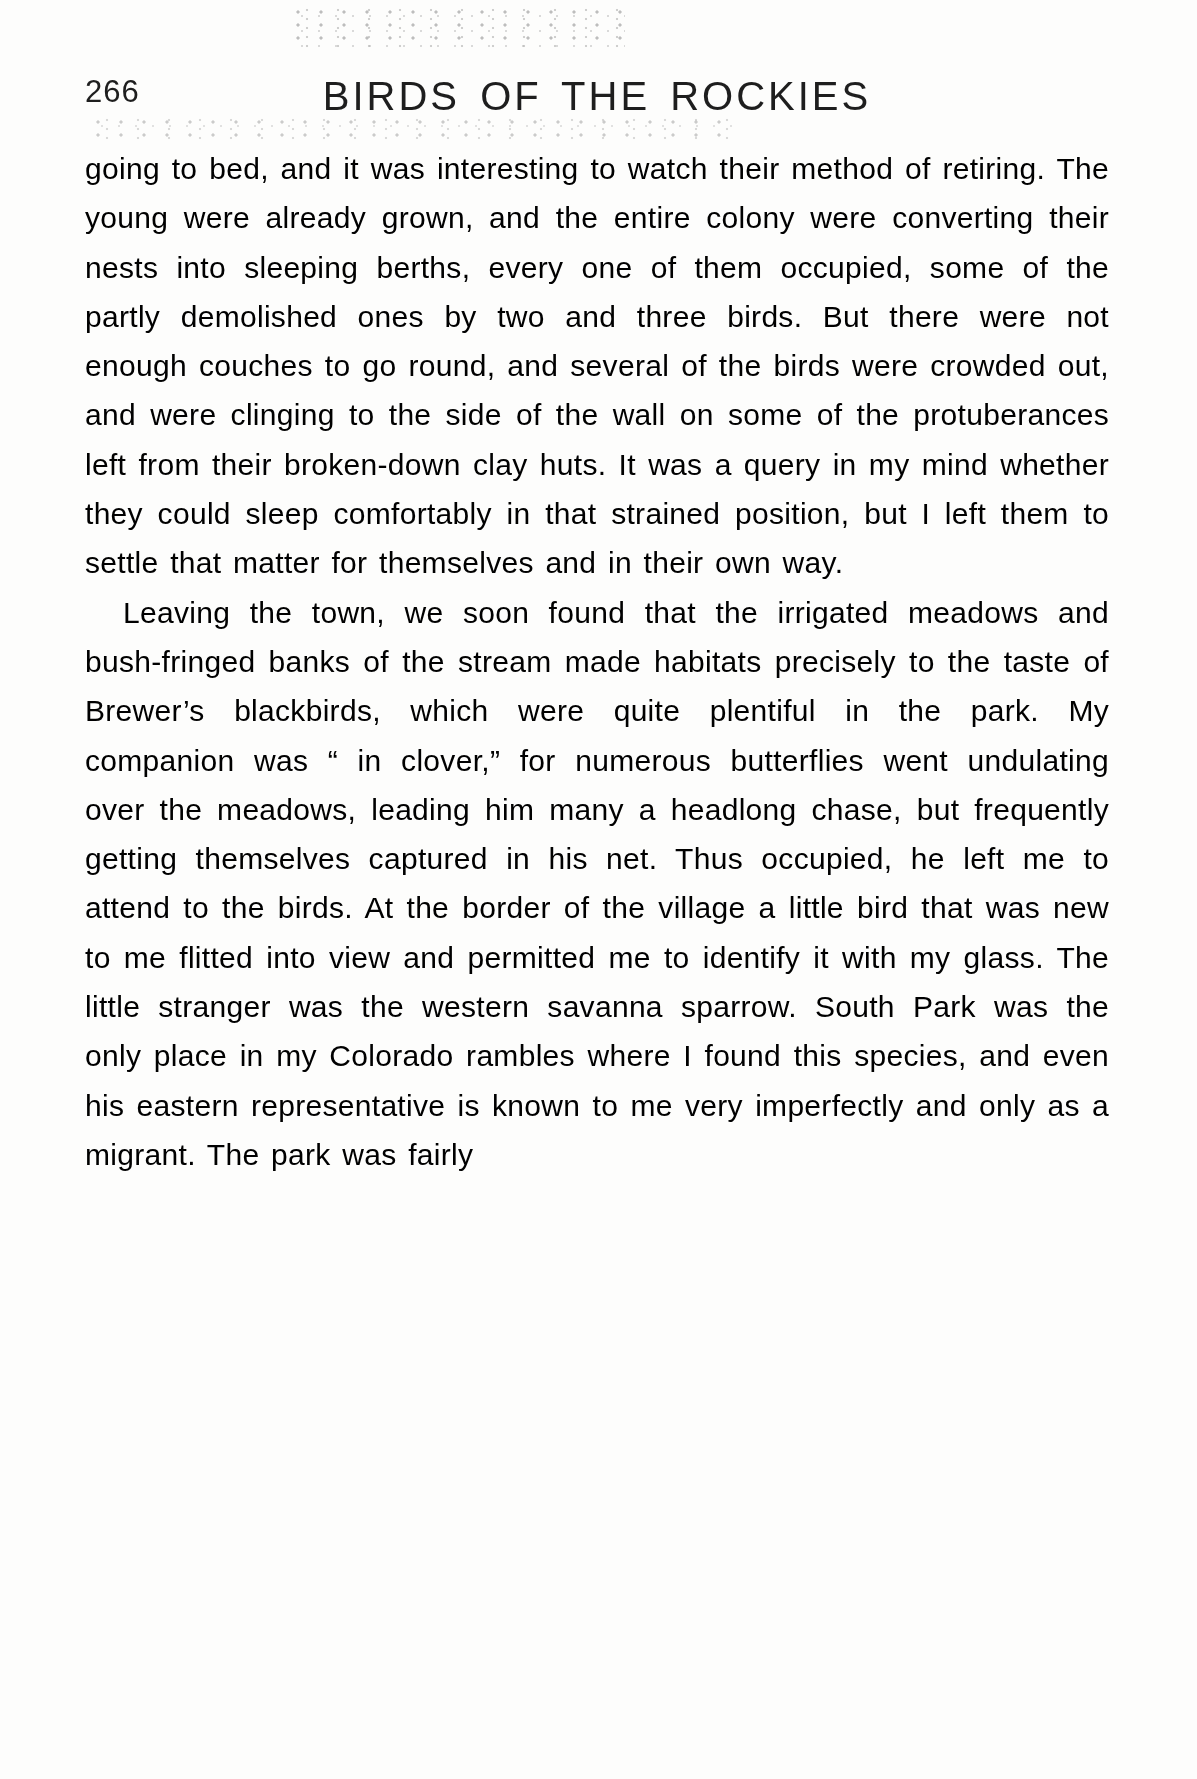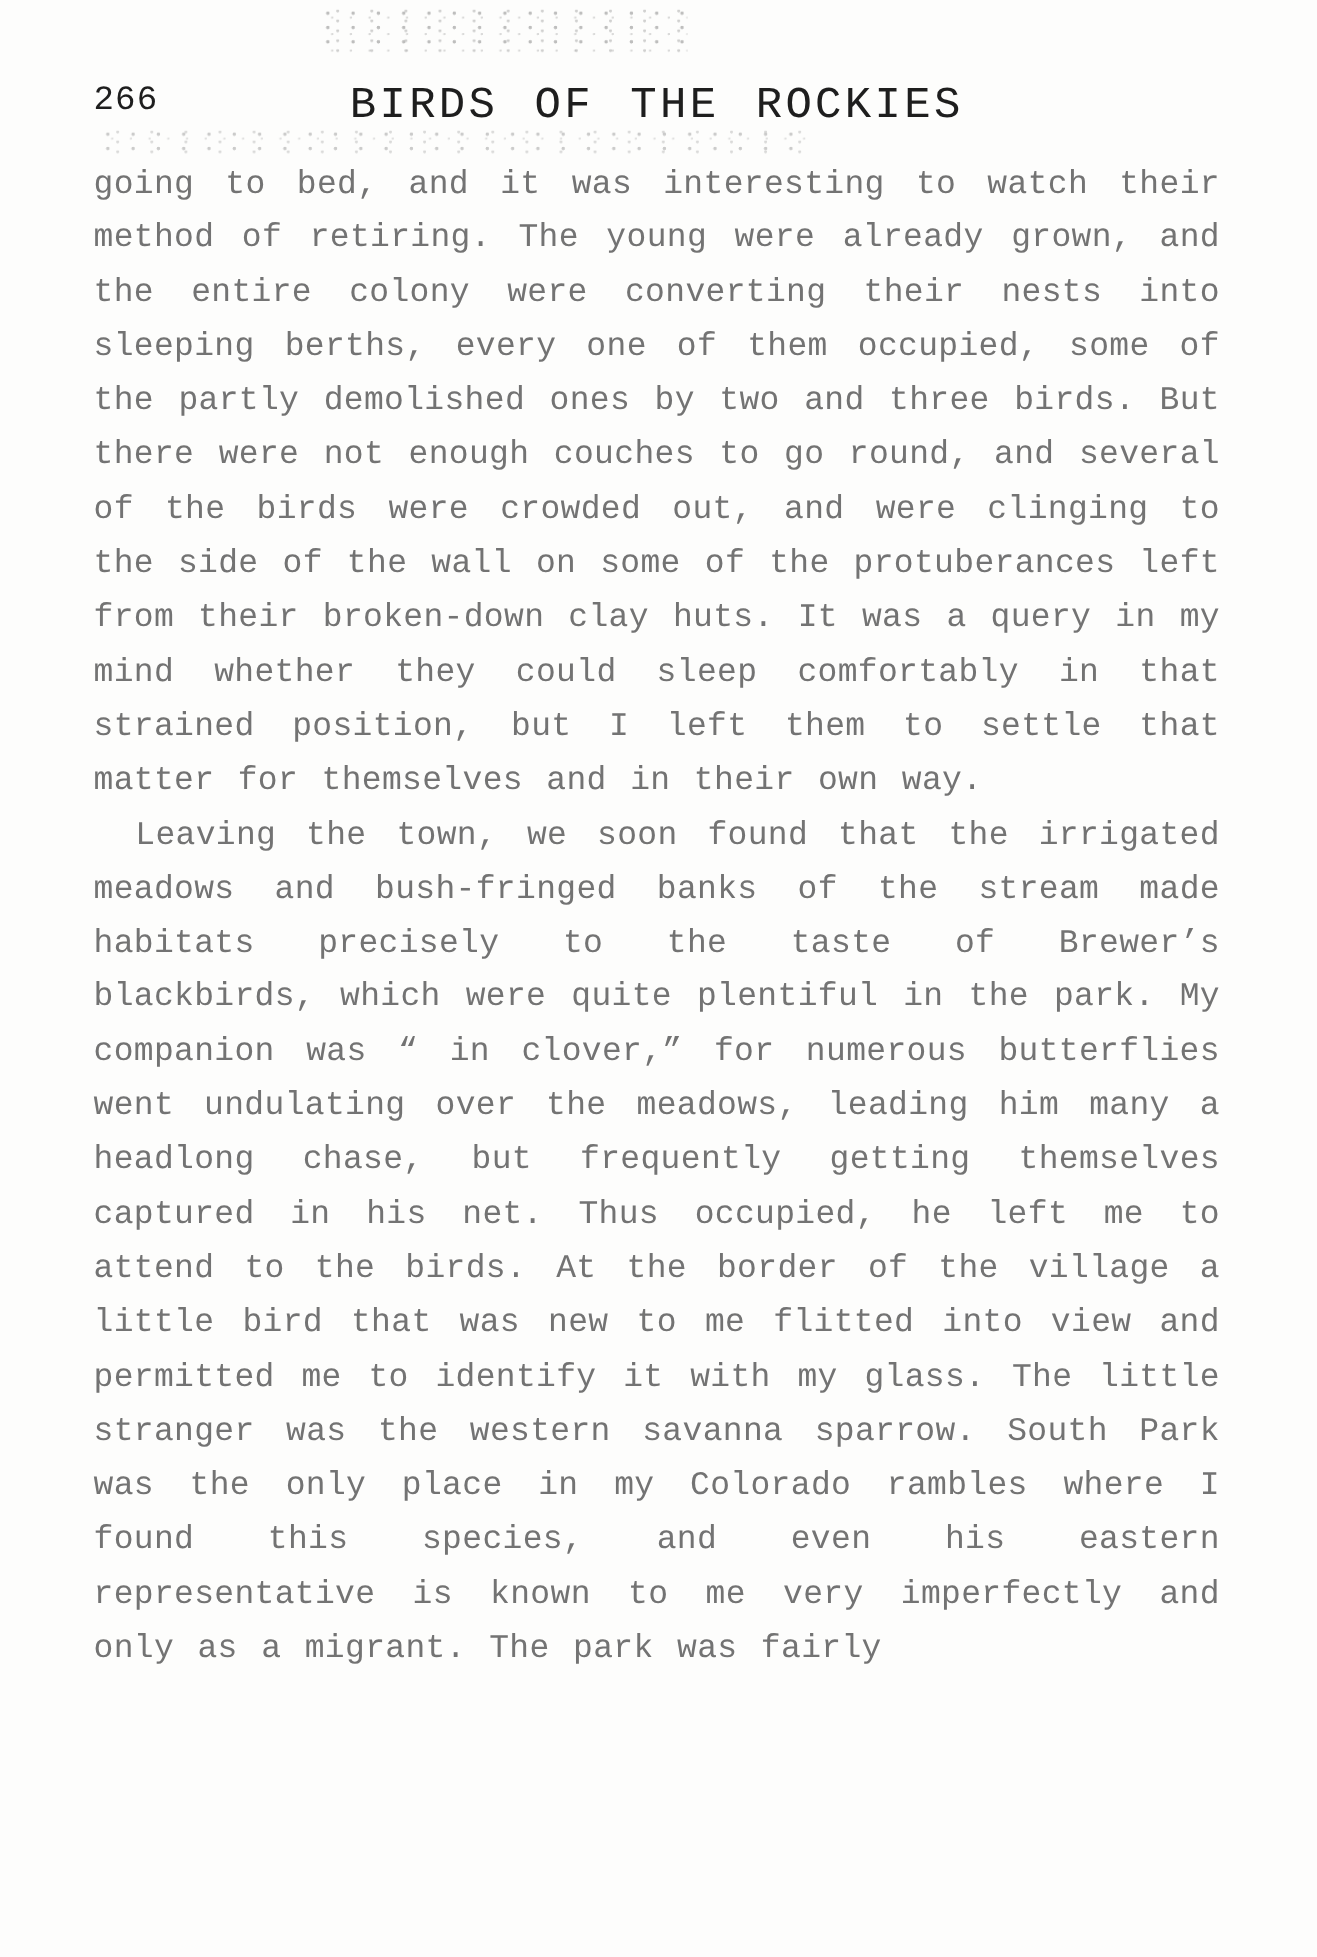--- a/index.html
+++ b/index.html
@@ -7,21 +7,21 @@
     padding: 0;
     background: #e8e8e6;
   }
   .page {
     position: relative;
     width: 1197px;
     height: 1779px;
     margin: 0 auto;
     background: #fdfdfc;
     color: #1e1e1e;
-    font-family: Liberation Mono, monospace;
+    font-family: Liberation Sans, sans-serif;
     overflow: hidden;
     box-sizing: border-box;
   }
   
   .noise {
     position: absolute;
     opacity: 0.32;
     pointer-events: none;
     background-image:
       radial-gradient(circle at 3px 4px, rgba(35,35,35,0.9) 1.3px, transparent 1.9px),
@@ -59,21 +59,21 @@
   .body-text {
     margin: 26px 88px 0 85px;
   }
   .para {
     margin: 0;
     font-size: 30px;
     line-height: 49.3px;
     text-align: justify;
     letter-spacing: 0.3px;
     word-spacing: 3px;
-    color: #737373;
+    color: #000000;
   }
   .para.indent {
     text-indent: 38px;
   }
 </style>
 </head>
 <body>
 
 <div class="page">
 

